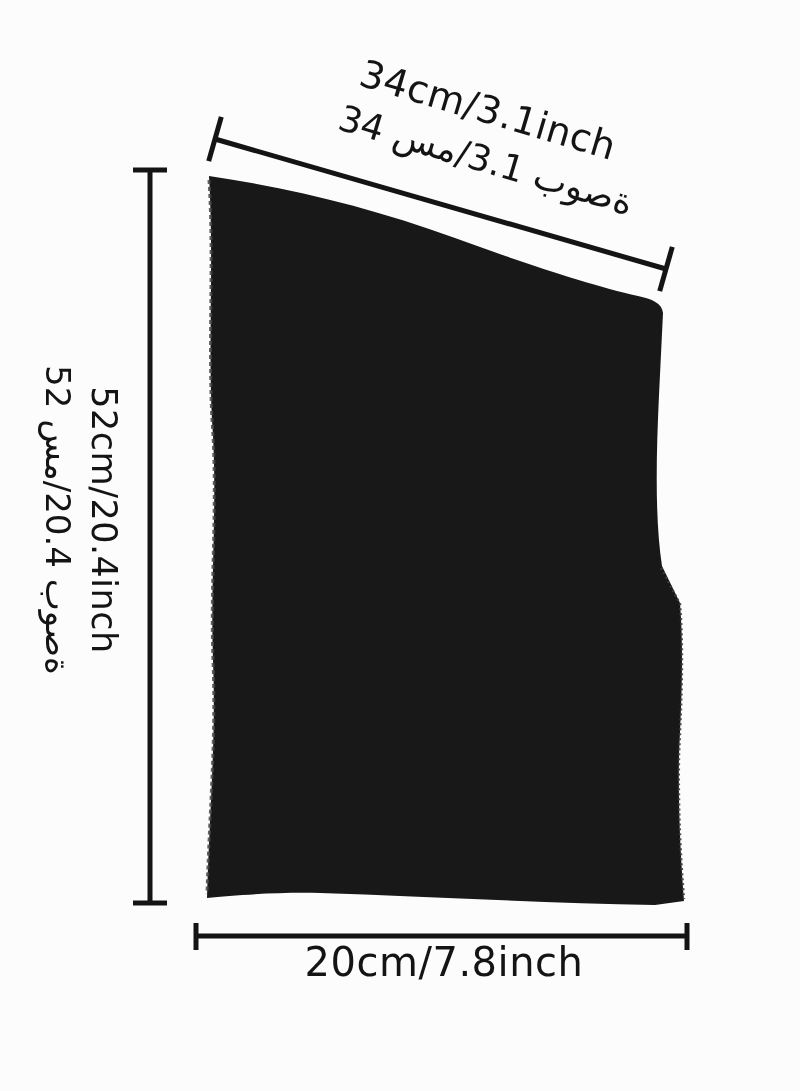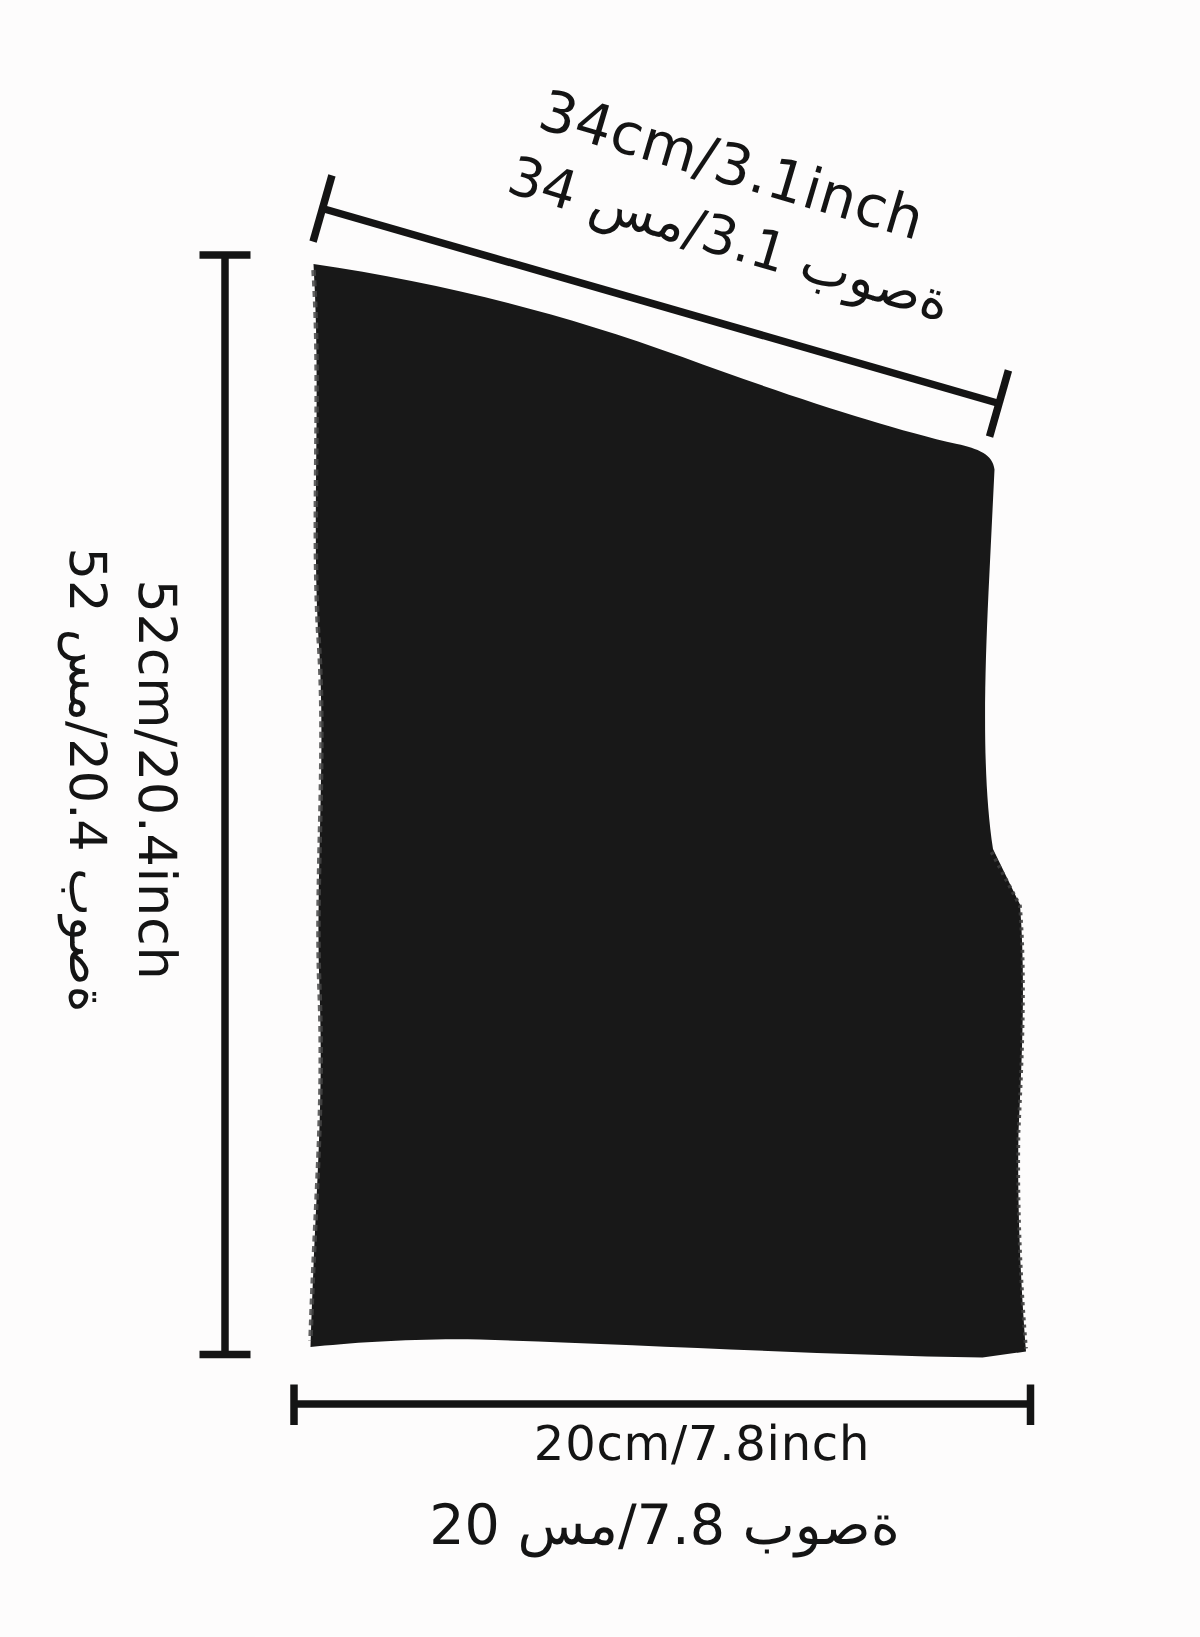--- a/index.html
+++ b/index.html
@@ -27,21 +27,21 @@
   .top-en{left:488px;top:110px;font-size:38px;transform:translate(-50%,-50%) rotate(16.5deg);}
   .top-ar{left:486px;top:160px;font-size:36px;transform:translate(-50%,-50%) rotate(16.5deg);}
   .left-block{
     left:80px;top:520px;
     transform:translate(-50%,-50%) rotate(90deg);
     text-align:center;
     font-size:35px;
     line-height:1.35;
   }
   .left-block .ar{font-size:34px;}
-  .bottom-en{left:444px;top:962px;font-size:32px;transform:translate(-50%,-50%);margin-left:24px;}
+  .bottom-en{left:444px;top:962px;font-size:40px;transform:translate(-50%,-50%);}
   .bottom-ar{left:443px;top:1017px;font-size:37px;transform:translate(-50%,-50%);}
 </style>
 </head>
 <body>
 
 <div id="canvas">
 
   <svg id="shape-layer" viewBox="0 0 800 1091" xmlns="http://www.w3.org/2000/svg">
 
     <path d="M 209,176
@@ -95,15 +95,14 @@
 
   <div class="dim-label top-en">34cm/3.1inch</div>
   <div class="dim-label top-ar ar">34 سم/3.1 بوصة</div>
 
   <div class="dim-label left-block">
     <div>52cm/20.4inch</div>
     <div class="ar">52 سم/20.4 بوصة</div>
   </div>
 
   <div class="dim-label bottom-en">20cm/7.8inch</div>
-  <div class="dim-label bottom-ar ar">20 سم/7.8 بوصة</div>
 
 </div>
 
 </body></html>

